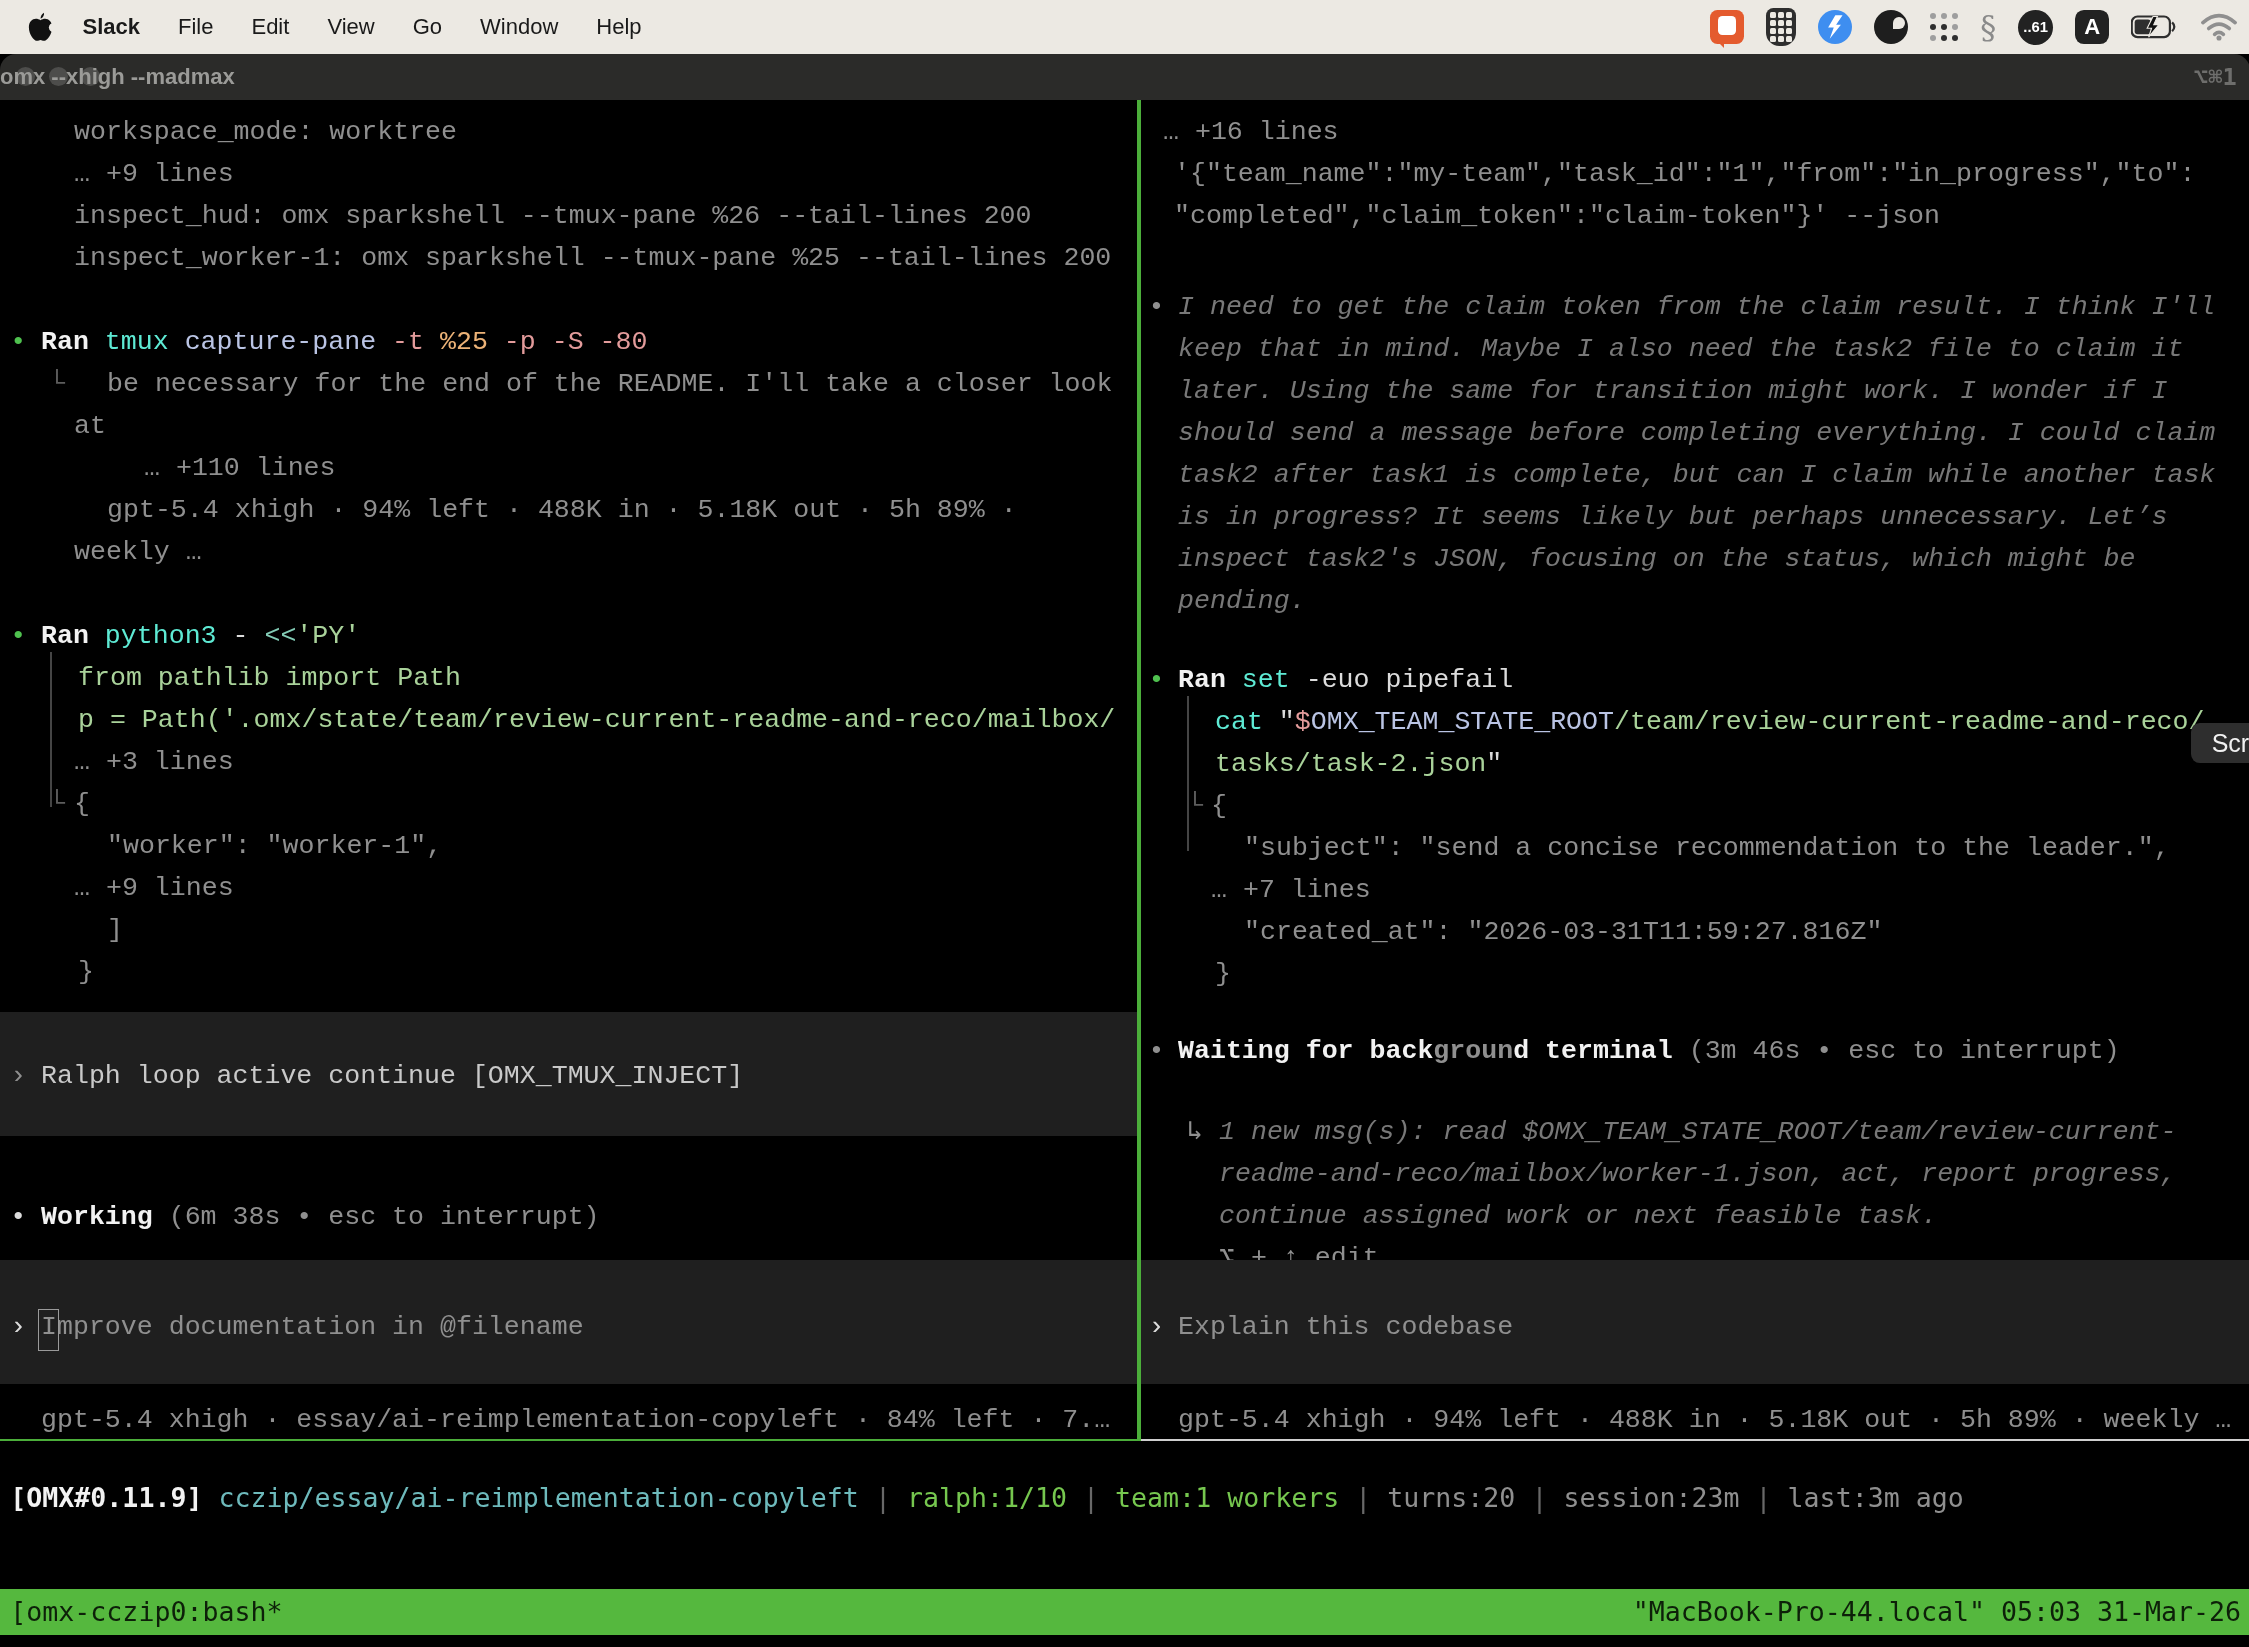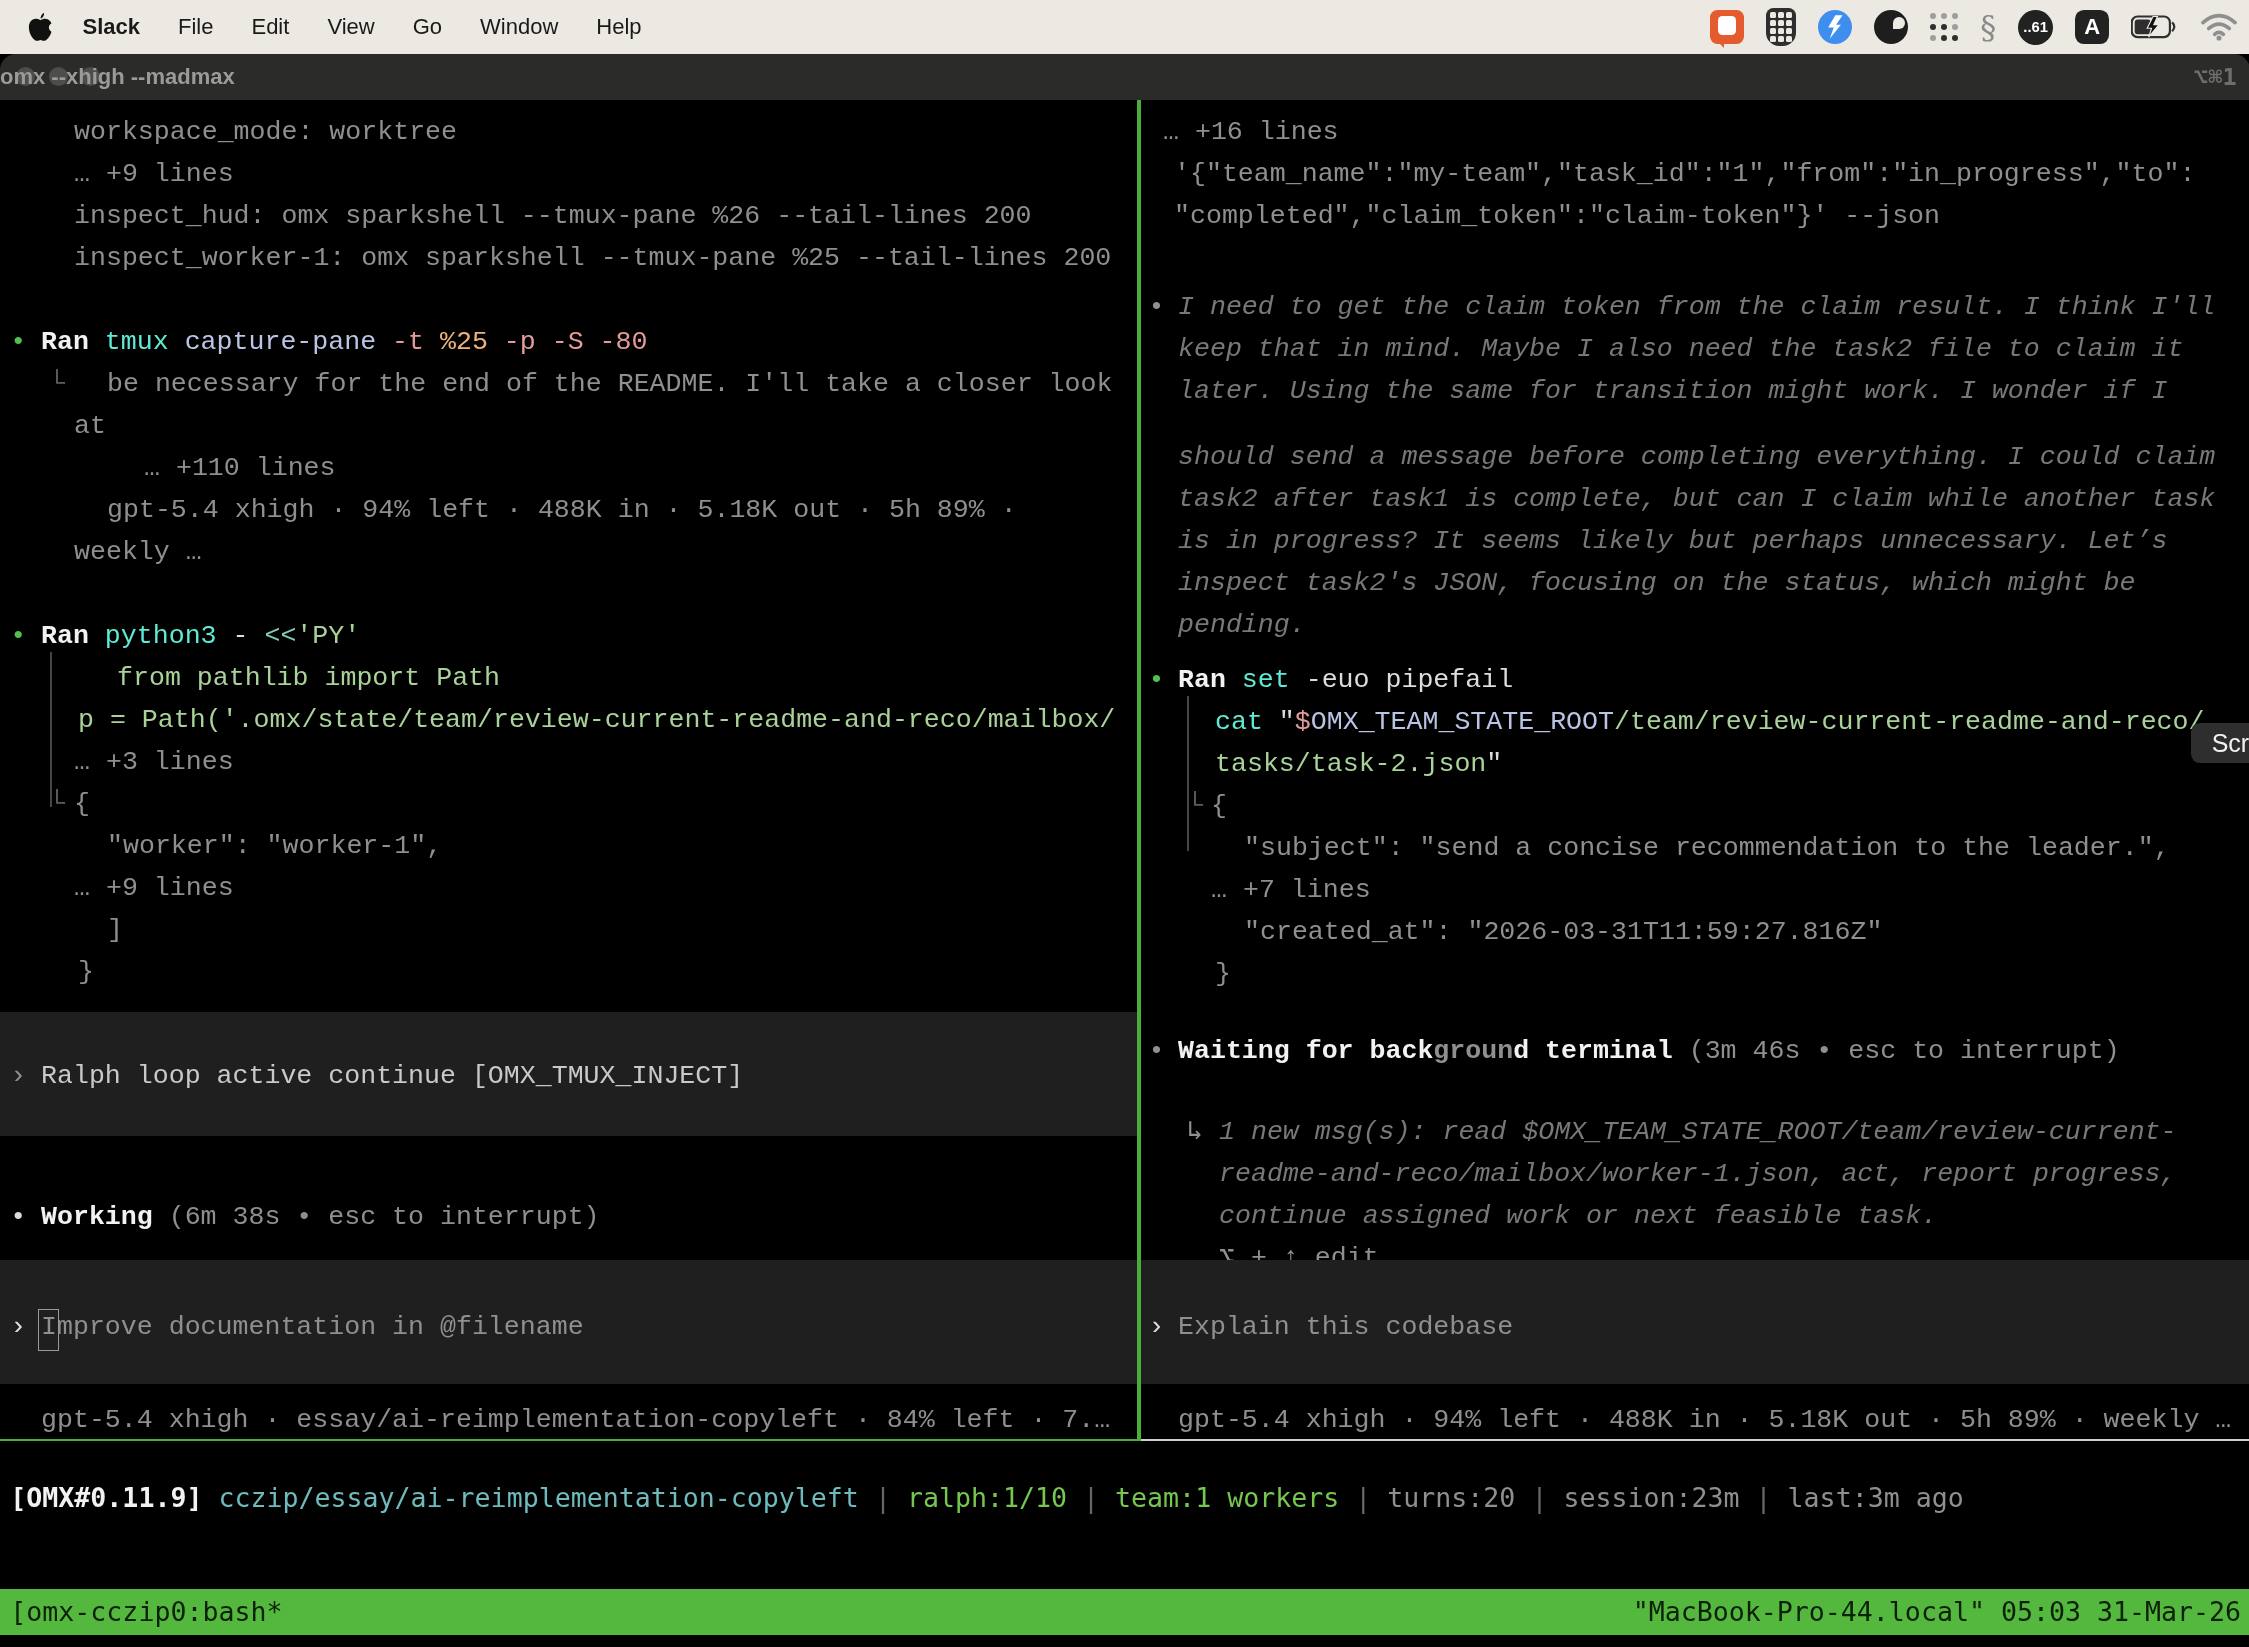--- a/index.html
+++ b/index.html
@@ -192,21 +192,21 @@
             <div class="trow" style="padding-left: 41px;"><span class="abs c-bgreen" style="left: 10.3px;">•</span><span class="c-bwhite">Ran </span><span class="c-blue">tmux </span><span class="c-lav">capture-pane </span><span class="c-pink">-t </span><span class="c-orange">%25 </span><span class="c-pink">-p -S -80</span></div>
             <div class="trow" style="padding-left: 107px;"><span class="abs c-dgray" style="left: 49px;">└</span><span class="c-gray">be necessary for the end of the README. I'll take a closer look</span></div>
             <div class="trow" style="padding-left: 74px;"><span class="c-gray">at</span></div>
             <div class="trow" style="padding-left: 104px; margin-left: 40px;"><span class="c-gray">… +110 lines</span></div>
             <div class="trow" style="padding-left: 107px;"><span class="c-gray">gpt-5.4 xhigh · 94% left · 488K in · 5.18K out · 5h 89% ·</span></div>
             <div class="trow" style="padding-left: 74px;"><span class="c-gray">weekly …</span></div>
           </div>
           <div class="sec" style="top: 515px;">
             <div class="vline" style="left: 50px; top: 37px; height: 155px;"></div>
             <div class="trow" style="padding-left: 41px;"><span class="abs c-bgreen" style="left: 10.3px;">•</span><span class="c-bwhite">Ran </span><span class="c-blue">python3 </span><span class="c-white">- </span><span class="c-teal">&lt;&lt;</span><span class="c-green">'PY'</span></div>
-            <div class="trow" style="padding-left: 100px; margin-left: 17px;"><span class="c-green">from pathlib import Path</span></div>
+            <div class="trow" style="padding-left: 78px;"><span class="c-green">from pathlib import Path</span></div>
             <div class="trow" style="padding-left: 78px;"><span class="c-green">p = Path('.omx/state/team/review-current-readme-and-reco/mailbox/</span></div>
             <div class="trow" style="padding-left: 74px;"><span class="c-gray">… +3 lines</span></div>
             <div class="trow" style="padding-left: 74px;"><span class="abs c-dgray" style="left: 49px;">└</span><span class="c-gray">{</span></div>
             <div class="trow" style="padding-left: 107px;"><span class="c-gray">"worker": "worker-1",</span></div>
             <div class="trow" style="padding-left: 74px;"><span class="c-gray">… +9 lines</span></div>
             <div class="trow" style="padding-left: 107px;"><span class="c-gray">]</span></div>
             <div class="trow" style="padding-left: 78px;"><span class="c-gray">}</span></div>
           </div>
           <div class="sec band" style="top: 912px; height: 124px; padding-top: 43px;">
             <div class="trow" style="padding-left: 41px;"><span class="abs c-gray" style="left: 10.3px;">›</span><span class="c-lgray">Ralph loop active continue [OMX_TMUX_INJECT]</span></div>
@@ -225,21 +225,21 @@
       <div class="pane pane-right" id="pane-right">
           <div class="sec" style="top: 11px;">
             <div class="trow" style="padding-left: 22px;"><span class="c-gray">… +16 lines</span></div>
             <div class="trow" style="padding-left: 33px;"><span class="c-gray">'{"team_name":"my-team","task_id":"1","from":"in_progress","to":</span></div>
             <div class="trow" style="padding-left: 33px;"><span class="c-gray">"completed","claim_token":"claim-token"}' --json</span></div>
           </div>
           <div class="sec" style="top: 186px;">
             <div class="trow" style="padding-left: 37px;"><span class="abs c-gray" style="left: 7.4px;">•</span><span class="c-it">I need to get the claim token from the claim result. I think I'll</span></div>
             <div class="trow" style="padding-left: 37px;"><span class="c-it">keep that in mind. Maybe I also need the task2 file to claim it</span></div>
             <div class="trow" style="padding-left: 37px;"><span class="c-it">later. Using the same for transition might work. I wonder if I</span></div>
-            <div class="trow" style="padding-left: 37px; margin-top: 24px;"><span class="c-it">should send a message before completing everything. I could claim</span></div>
+            <div class="trow" style="padding-left: 37px;"><span class="c-it">should send a message before completing everything. I could claim</span></div>
             <div class="trow" style="padding-left: 37px;"><span class="c-it">task2 after task1 is complete, but can I claim while another task</span></div>
             <div class="trow" style="padding-left: 37px;"><span class="c-it">is in progress? It seems likely but perhaps unnecessary. Let’s</span></div>
             <div class="trow" style="padding-left: 37px;"><span class="c-it">inspect task2's JSON, focusing on the status, which might be</span></div>
             <div class="trow" style="padding-left: 37px;"><span class="c-it">pending.</span></div>
           </div>
           <div class="sec" style="top: 559px;">
             <div class="vline" style="left: 46px; top: 37px; height: 155px;"></div>
             <div class="trow" style="padding-left: 37px;"><span class="abs c-bgreen" style="left: 7.4px;">•</span><span class="c-bwhite">Ran </span><span class="c-blue">set </span><span class="c-white">-euo pipefail</span></div>
             <div class="trow" style="padding-left: 74px;"><span class="c-blue">cat </span><span class="c-white">"</span><span class="c-pink">$</span><span class="c-lav">OMX_TEAM_STATE_ROOT</span><span class="c-green">/team/review-current-readme-and-reco/</span></div>
             <div class="trow" style="padding-left: 74px;"><span class="c-green">tasks/task-2.json</span><span class="c-white">"</span></div>

